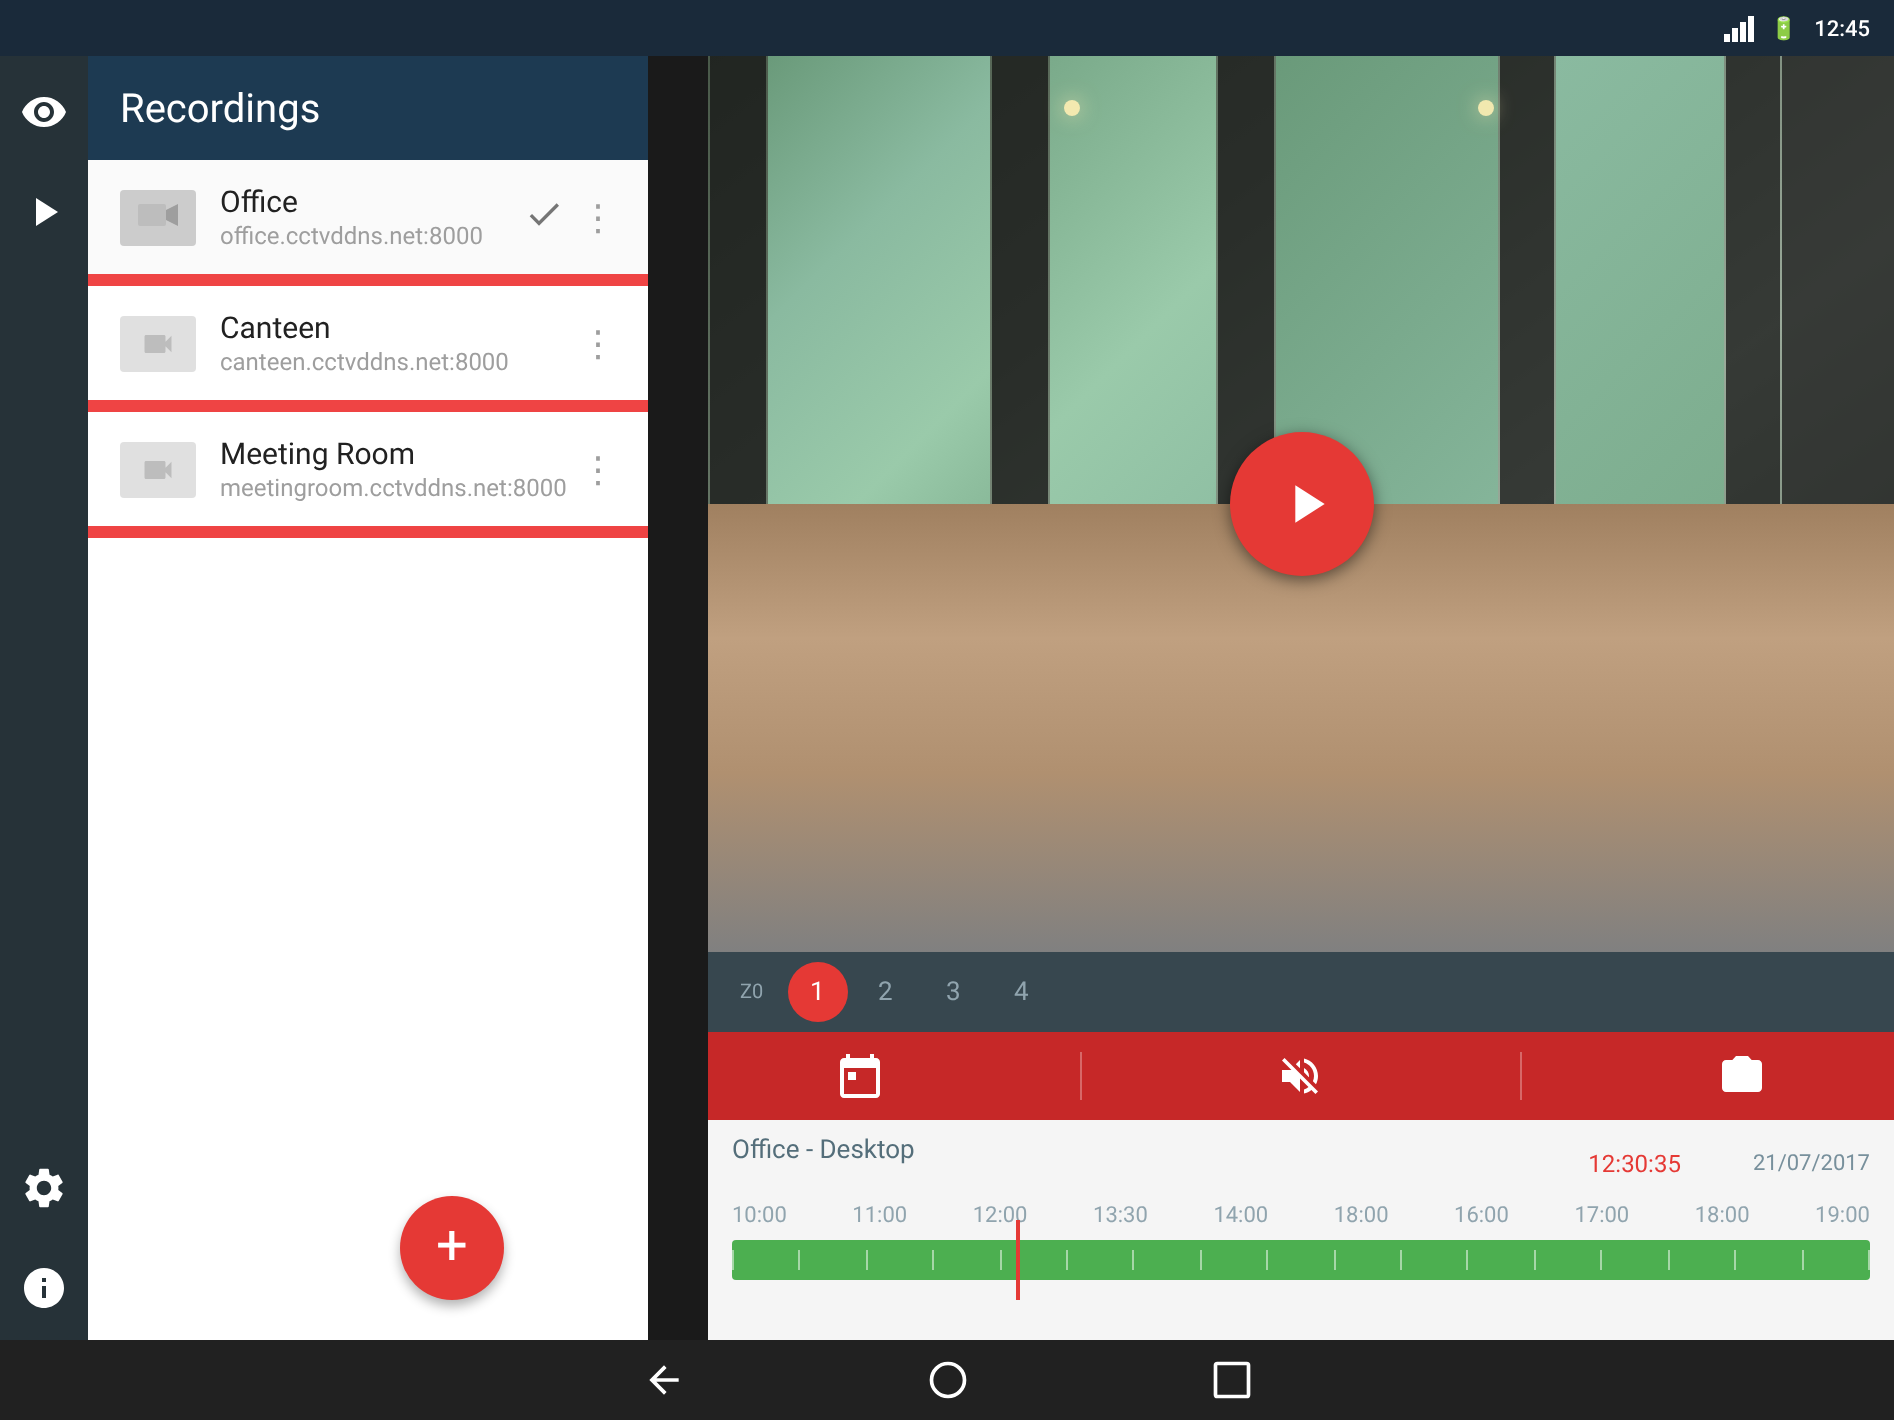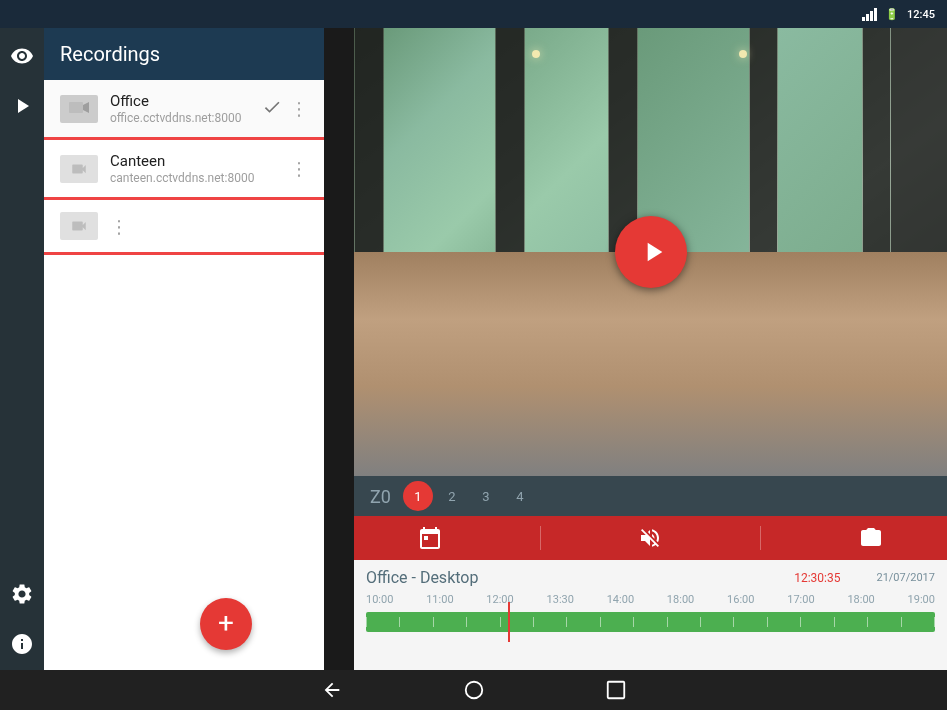--- a/index.html
+++ b/index.html
@@ -85,21 +85,21 @@
     .camera-list-header-title {
       color: white;
       font-size: 20px;
       font-weight: 400;
     }
 
     .camera-item {
       display: flex;
       align-items: center;
       padding: 12px 16px;
-      border-bottom: 3px solid #ef4444;
+      border-bottom: 6px solid #ef4444;
       cursor: pointer;
       position: relative;
     }
     .camera-item.selected {
       background: #fafafa;
     }
     .camera-thumb {
       width: 38px; height: 28px;
       background: #cccccc;
       border-radius: 2px;
@@ -220,21 +220,21 @@
     .zone-bar {
       background: #37474f;
       height: 40px;
       display: flex;
       align-items: center;
       padding: 0 16px;
       gap: 4px;
     }
     .zone-label {
       color: #90a4ae;
-      font-size: 18px;
+      font-size: 10px;
       margin-right: 8px;
     }
     .zone-item {
       width: 30px; height: 30px;
       display: flex; align-items: center; justify-content: center;
       border-radius: 50%;
       font-size: 13px;
       color: #90a4ae;
       cursor: pointer;
     }
@@ -260,23 +260,23 @@
       width: 1px; height: 24px; background: rgba(255,255,255,0.3);
     }
 
     
     .timeline-area {
       background: #f5f5f5;
       padding: 8px 12px 0;
       min-height: 110px;
     }
     .timeline-label {
-      font-size: 16px;
+      font-size: 13px;
       color: #546e7a;
-      margin-bottom: 2px;
+      margin-bottom: 14px;
     }
     .timeline-hours {
       display: flex;
       justify-content: space-between;
       font-size: 11px;
       color: #90a4ae;
       padding: 0 0 4px;
       position: relative;
     }
     .timeline-track {
@@ -423,20 +423,24 @@
       <div class="camera-url">canteen.cctvddns.net:8000</div>
     </div>
     <div class="camera-more">⋮</div>
   </div>
 
   <div class="camera-item">
     <div class="camera-thumb-placeholder">
       <svg width="18" height="18" viewBox="0 0 24 24" fill="#bdbdbd">
         <path d="M17 10.5V7c0-.55-.45-1-1-1H4c-.55 0-1 .45-1 1v10c0 .55.45 1 1 1h12c.55 0 1-.45 1-1v-3.5l4 4v-11l-4 4z"></path>
       </svg>
+    </div>
+    <div class="camera-info">
+      <div class="camera-name">Meeting Room</div>
+      <div class="camera-url">meetingroom.cctvddns.net:8000</div>
     </div>
     <div class="camera-more">⋮</div>
   </div>
 </div>
 
 <div class="add-button">
   <span>+</span>
 </div>
 
 <div class="main-content">

